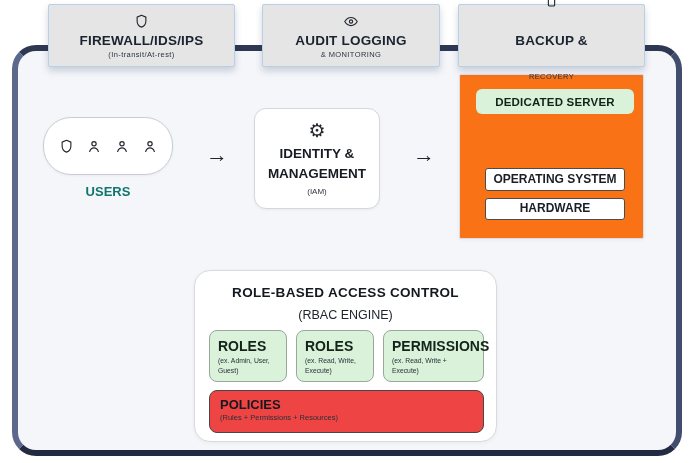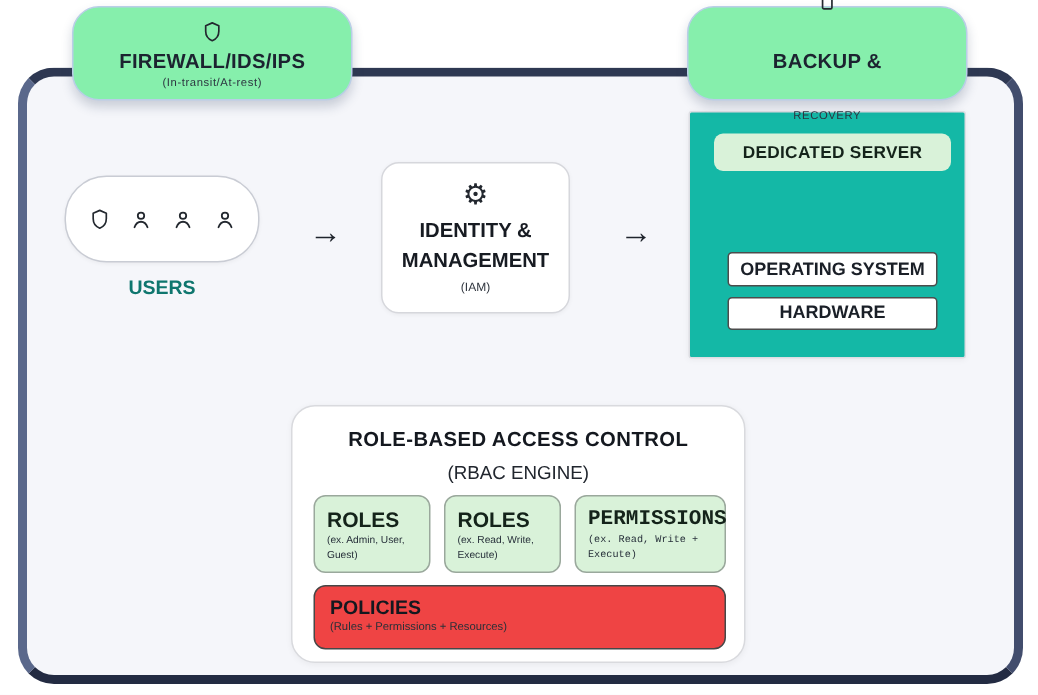--- a/index.html
+++ b/index.html
@@ -9,21 +9,21 @@
   }
   
   .canvas{
     position:absolute;left:12px;top:45px;width:670px;height:411px;box-sizing:border-box;
     background:#f5f6fa;border:6px solid #39425e;border-radius:24px;
     border-top-color:#2e3852;border-right-color:#424d6d;border-bottom-color:#232b42;border-left-color:#5a688b;
   }
   
   .service{
     position:absolute;top:4px;height:63px;box-sizing:border-box;
-    background:#86efac;border:1px solid #b9cee7;border-radius:18px;
+    background:#e5e5e5;border:1px solid #b9cee7;border-radius:2px;
     box-shadow:0 4px 7px rgba(44,62,96,.22);
     display:flex;flex-direction:column;align-items:center;justify-content:center;gap:2px;
   }
   .service .s-title{font-size:13.5px;font-weight:700;color:#1c2330;letter-spacing:.2px;}
   .service .s-sub{font-size:7.5px;color:#2c3440;letter-spacing:.4px;}
   .svc-icon{display:flex;align-items:center;justify-content:center;height:18px;color:#23282f;}
   .svc-icon svg{display:block;}
   #svc-0{left:48px;width:187px;}
   #svc-1{left:262px;width:178px;}
   #svc-2{left:458px;width:187px;gap:24px;}
@@ -50,21 +50,21 @@
     display:flex;flex-direction:column;align-items:center;justify-content:center;gap:3px;
     box-shadow:0 1px 3px rgba(0,0,0,.05);
   }
   .gear-glyph{font-size:19px;line-height:20px;color:#23282f;}
   .iam-title{font-size:13.5px;font-weight:700;text-align:center;line-height:1.5;color:#171b22;width:110px;}
   .iam-sub{font-size:8px;color:#30363f;}
 
   
   .server-panel{
     position:absolute;left:441px;top:23px;width:185px;height:165px;box-sizing:border-box;
-    background:#14b8a6;border:1px solid #dddee3;border-radius:2px;box-shadow:0 1px 4px rgba(0,0,0,.05);
+    background:#f97316;border:1px solid #dddee3;border-radius:2px;box-shadow:0 1px 4px rgba(0,0,0,.05);
   }
   .server-header{
     position:absolute;left:16px;top:14px;width:158px;height:25px;box-sizing:border-box;
     background:#d9f2d9;border-radius:6px;display:flex;align-items:center;justify-content:center;
     font-size:11.5px;font-weight:700;letter-spacing:.2px;color:#14231a;
   }
   .layer{
     position:absolute;left:25px;width:140px;box-sizing:border-box;background:#ffffff;
     border:1.5px solid #4c4c4c;border-radius:3px;display:flex;align-items:center;justify-content:center;
     font-size:12px;font-weight:700;text-align:center;line-height:1.3;color:#1a1f27;
@@ -79,21 +79,21 @@
     background:#ffffff;border:1px solid #d9dade;border-radius:16px;box-shadow:0 1px 4px rgba(0,0,0,.05);
   }
   .rbac-title{position:absolute;top:14px;left:0;width:100%;text-align:center;font-size:13.5px;font-weight:700;letter-spacing:.3px;color:#14181f;}
   .rbac-subtitle{position:absolute;top:37px;left:0;width:100%;text-align:center;font-size:12.5px;color:#21262e;}
   .rbac-card{
     position:absolute;top:59px;height:52px;box-sizing:border-box;background:#d9f2d9;
     border:1px solid #9aa89c;border-radius:8px;padding:7px 8px;
   }
   #rbac-card-0{left:14px;width:78px;}
   #rbac-card-1{left:101px;width:78px;}
-  #rbac-card-2{left:188px;width:101px;font-family:Liberation Mono, monospace;}
+  #rbac-card-2{left:188px;width:101px;}
   .rbac-card .c-title{font-size:14px;font-weight:700;color:#14231a;margin-bottom:2px;}
   .rbac-card .c-sub{font-size:6.8px;line-height:1.4;color:#27303a;}
   .policies-box{
     position:absolute;left:14px;top:119px;width:275px;height:43px;box-sizing:border-box;
     background:#ef4444;border:1.5px solid #474747;border-radius:8px;padding:6px 10px;
   }
   .policies-box .p-title{font-size:13px;font-weight:700;color:#14181f;}
   .policies-box .p-sub{font-size:7.5px;color:#2a3038;margin-top:1px;}
 </style>
 </head>
@@ -176,20 +176,30 @@
   <div class="service" id="svc-0">
     <span class="svc-icon">
       <svg width="15" height="17" viewBox="0 0 24 24" fill="none" stroke="currentColor" stroke-width="1.8" stroke-linejoin="round">
           <path d="M12 2 L19 5 V11 C19 16 15.6 19.6 12 21 C8.4 19.6 5 16 5 11 V5 Z"></path>
         </svg>
     </span>
     <span class="s-title">FIREWALL/IDS/IPS</span>
     <span class="s-sub">(In-transit/At-rest)</span>
   </div>
 
+  <div class="service" id="svc-1">
+    <span class="svc-icon">
+      <svg width="20" height="15" viewBox="0 0 24 24" fill="none" stroke="currentColor" stroke-width="1.8" stroke-linejoin="round">
+          <path d="M2 12 C5 7 8.5 5.5 12 5.5 C15.5 5.5 19 7 22 12 C19 17 15.5 18.5 12 18.5 C8.5 18.5 5 17 2 12 Z"></path>
+          <circle cx="12" cy="12" r="2.6"></circle>
+        </svg>
+    </span>
+    <span class="s-title">AUDIT LOGGING</span>
+    <span class="s-sub">&amp; MONITORING</span>
+  </div>
 
   <div class="service" id="svc-2">
     <span class="svc-icon">
       <svg width="15" height="18" viewBox="0 0 24 24" fill="none" stroke="currentColor" stroke-width="1.8" stroke-linejoin="round">
           <rect x="9.5" y="2.5" width="5" height="3"></rect>
           <rect x="7" y="5.5" width="10" height="16" rx="1.5"></rect>
           <line x1="7" y1="9.5" x2="17" y2="9.5"></line>
         </svg>
     </span>
     <span class="s-title">BACKUP &amp;</span>

